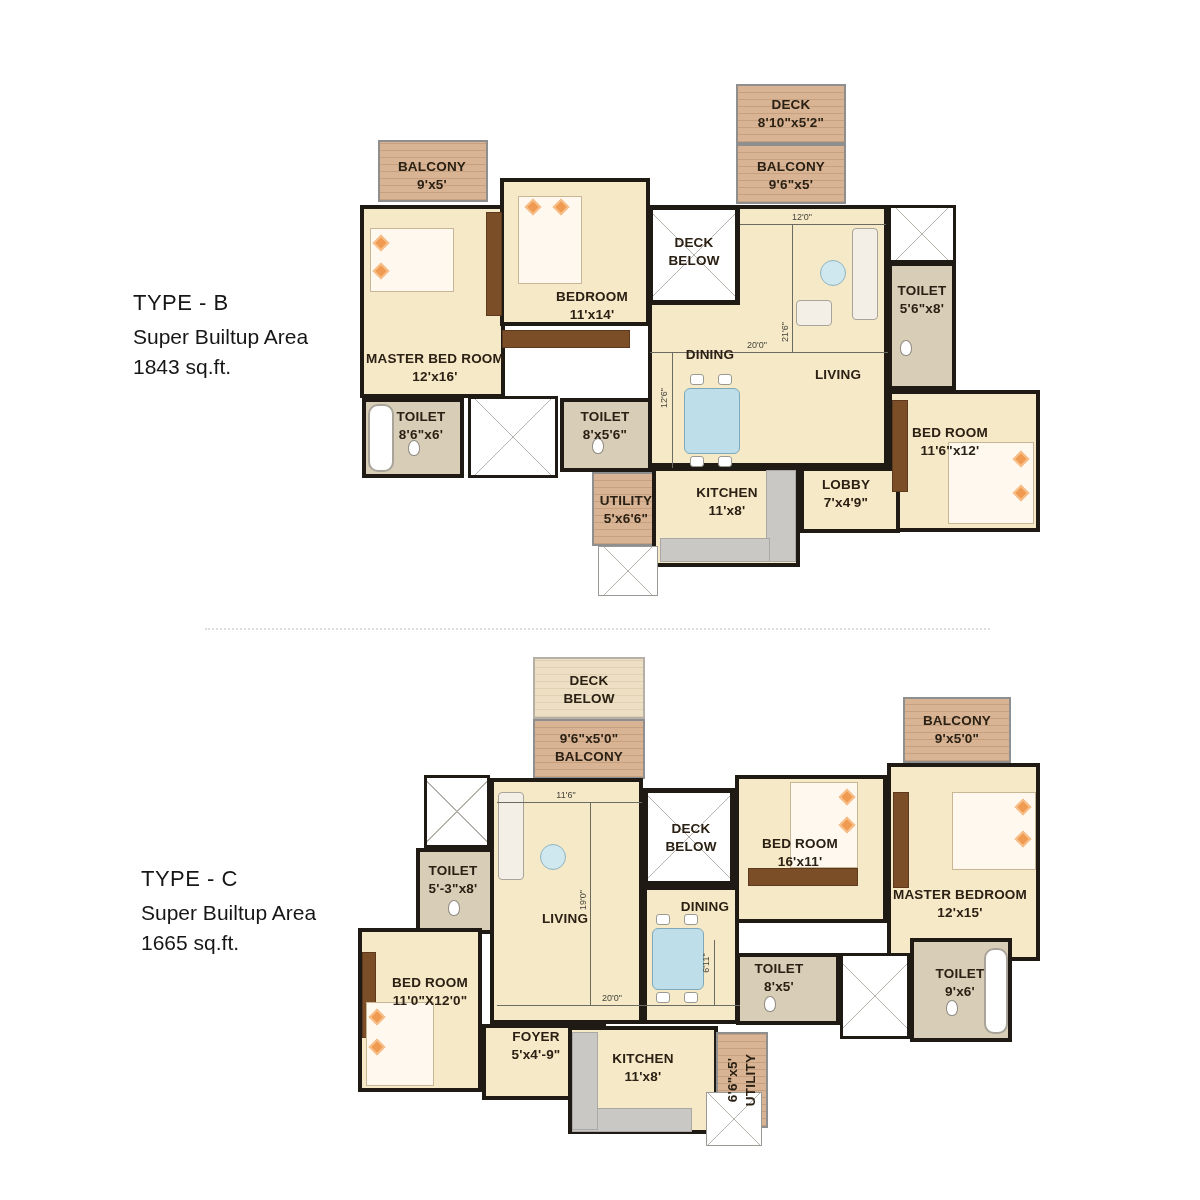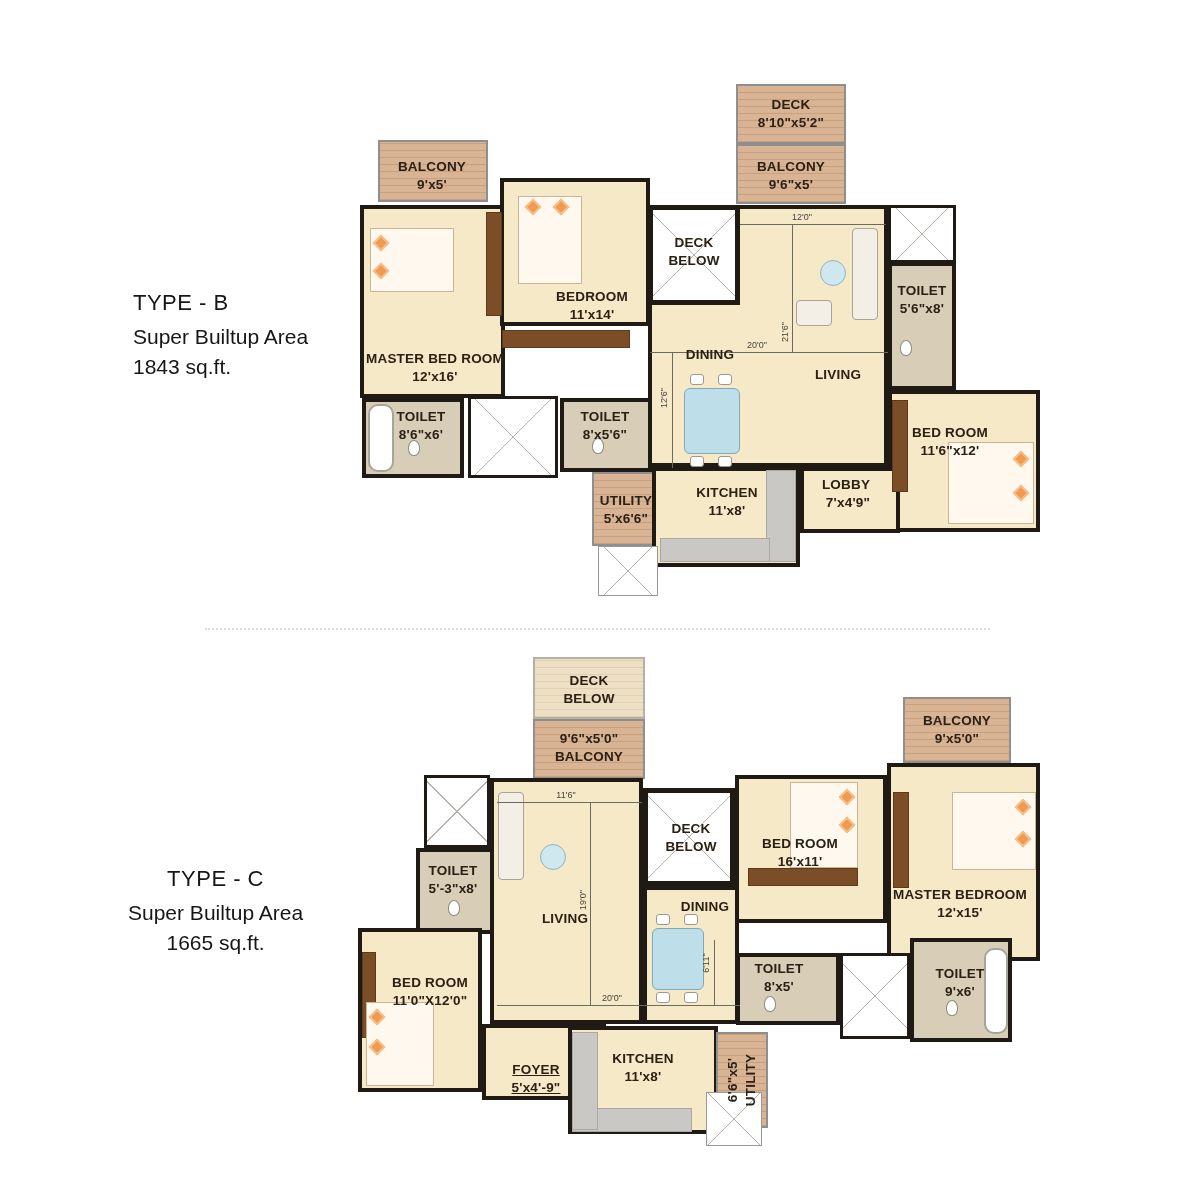--- a/index.html
+++ b/index.html
@@ -65,21 +65,21 @@
 <body>
 
 <div class="canvas">
 
 
   <div class="typeblock" style="left:133px;top:290px;">
     <div class="t">TYPE - B</div>
     <div class="s">Super Builtup Area</div>
     <div class="s">1843 sq.ft.</div>
   </div>
-  <div class="typeblock" style="left:128px;top:866px;text-align:center;">
+  <div class="typeblock" style="left:141px;top:866px;">
     <div class="t">TYPE - C</div>
     <div class="s">Super Builtup Area</div>
     <div class="s">1665 sq.ft.</div>
   </div>
 
   <div class="separator"></div>
 
   <div class="room fill-brick" style="left:378px;top:140px;width:110px;height:62px;"></div>
   <div class="room fill-brick" style="left:736px;top:84px;width:110px;height:60px;"></div>
   <div class="room fill-brick" style="left:736px;top:144px;width:110px;height:60px;"></div>
@@ -176,21 +176,21 @@
     <span class="dm">8'x5'6"</span>
   </div>
   <div class="rlbl" style="left:626px;top:492px;">
     <span class="nm">UTILITY</span>
     <span class="dm">5'x6'6"</span>
   </div>
   <div class="rlbl" style="left:727px;top:484px;">
     <span class="nm">KITCHEN</span>
     <span class="dm">11'x8'</span>
   </div>
-  <div class="rlbl" style="left:846px;top:476px;text-align:right;">
+  <div class="rlbl" style="left:846px;top:476px;">
     <span class="nm">LOBBY</span>
     <span class="dm">7'x4'9"</span>
   </div>
 
   <div class="dl h" style="left:740px;top:224px;width:146px;"></div>
   <div class="dl h" style="left:650px;top:352px;width:238px;"></div>
   <div class="dl v" style="left:792px;top:224px;height:128px;"></div>
   <div class="dl v" style="left:672px;top:352px;height:116px;"></div>
   <span class="dlbl" style="left:802px;top:212px;">12'0"</span>
   <span class="dlbl" style="left:757px;top:340px;">20'0"</span>
@@ -276,21 +276,21 @@
     <span class="dm">16'x11'</span>
   </div>
   <div class="rlbl" style="left:960px;top:886px;">
     <span class="nm">MASTER BEDROOM</span>
     <span class="dm">12'x15'</span>
   </div>
   <div class="rlbl" style="left:430px;top:974px;">
     <span class="nm">BED ROOM</span>
     <span class="dm">11'0"X12'0"</span>
   </div>
-  <div class="rlbl" style="left:536px;top:1061px;text-decoration:underline;">
+  <div class="rlbl" style="left:536px;top:1028px;">
     <span class="nm">FOYER</span>
     <span class="dm">5'x4'-9"</span>
   </div>
   <div class="rlbl" style="left:643px;top:1050px;">
     <span class="nm">KITCHEN</span>
     <span class="dm">11'x8'</span>
   </div>
   <div class="rlbl" style="left:779px;top:960px;">
     <span class="nm">TOILET</span>
     <span class="dm">8'x5'</span>

